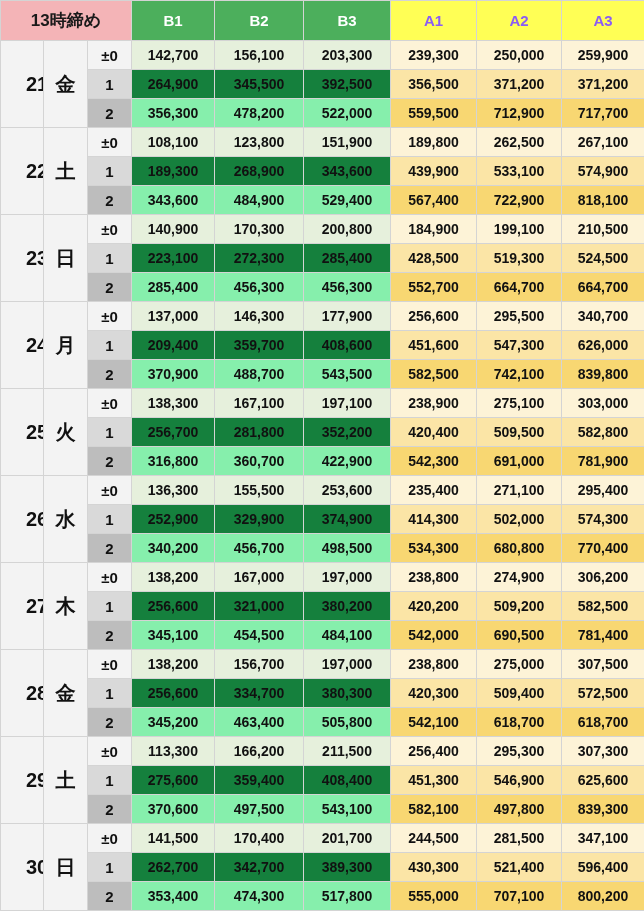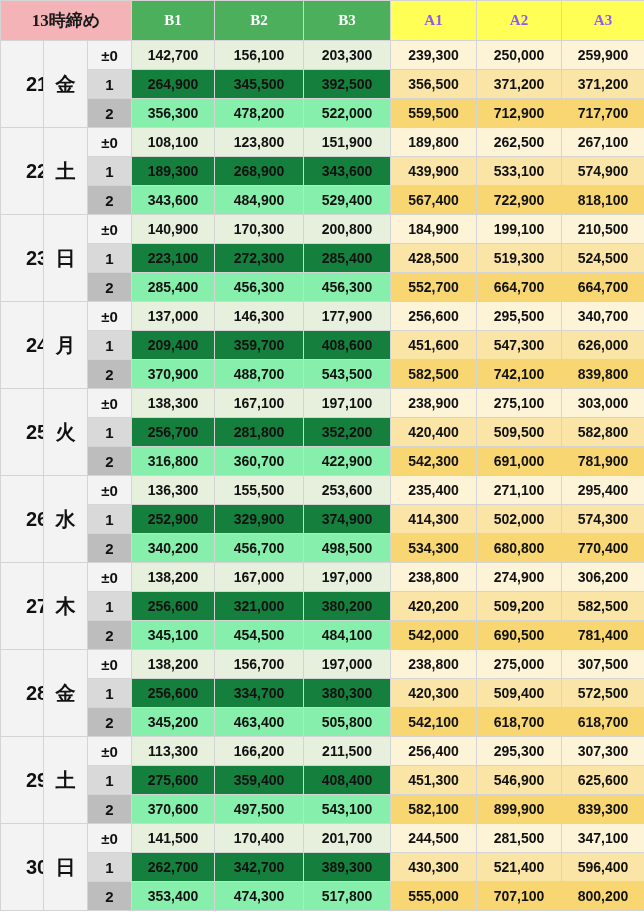--- a/index.html
+++ b/index.html
@@ -1,19 +1,19 @@
 <!DOCTYPE html>
 <html><head>
 <meta charset="utf-8">
 <style>
   html, body { margin: 0; padding: 0; background: #ffffff; }
   body { width: 644px; height: 922px; overflow: hidden; font-family: "Liberation Sans", "DejaVu Sans", sans-serif; }
   table { border-collapse: collapse; table-layout: fixed; width: 644px; }
   td, th { border: 1px solid #d4d4d4; padding: 0; text-align: center; font-weight: bold; color: #111; white-space: nowrap; overflow: hidden; }
-  th { height: 39px; font-size: 15px; font-family: Liberation Serif, serif; }
+  th { height: 39px; font-size: 15px; }
   th.title { background: #f4b4b7; font-size: 17px; color: #1a1a1a; }
   th.b { background: #4caf5c; color: #ffffff; }
   th.a { background: #ffff55; color: #8b5cf6; }
   td { height: 28px; font-size: 14px; }
   td.date { background: #f3f3f3; font-size: 20px; padding-left: 25px; }
   td.dow { background: #f3f3f3; font-size: 20px; font-family: "DejaVu Sans", sans-serif; }
   td.sub0 { background: #f3f3f3; font-size: 15px; }
   td.sub1 { background: #d9d9d9; font-size: 15px; }
   td.sub2 { background: #bdbdbd; font-size: 15px; }
   td.b0 { background: #e6f0dc; }
@@ -301,21 +301,21 @@
         <td class="a1">451,300</td>
         <td class="a1">546,900</td>
         <td class="a1">625,600</td>
       </tr>
       <tr>
         <td class="sub2">2</td>
         <td class="b2">370,600</td>
         <td class="b2">497,500</td>
         <td class="b2">543,100</td>
         <td class="a2">582,100</td>
-        <td class="a2">899,900</td>
+        <td class="a2">497,800</td>
         <td class="a2">839,300</td>
       </tr>
       <tr>
         <td class="date" rowspan="3">30</td>
         <td class="dow" rowspan="3">日</td>
         <td class="sub0">±0</td>
         <td class="b0">141,500</td>
         <td class="b0">170,400</td>
         <td class="b0">201,700</td>
         <td class="a0">244,500</td>

